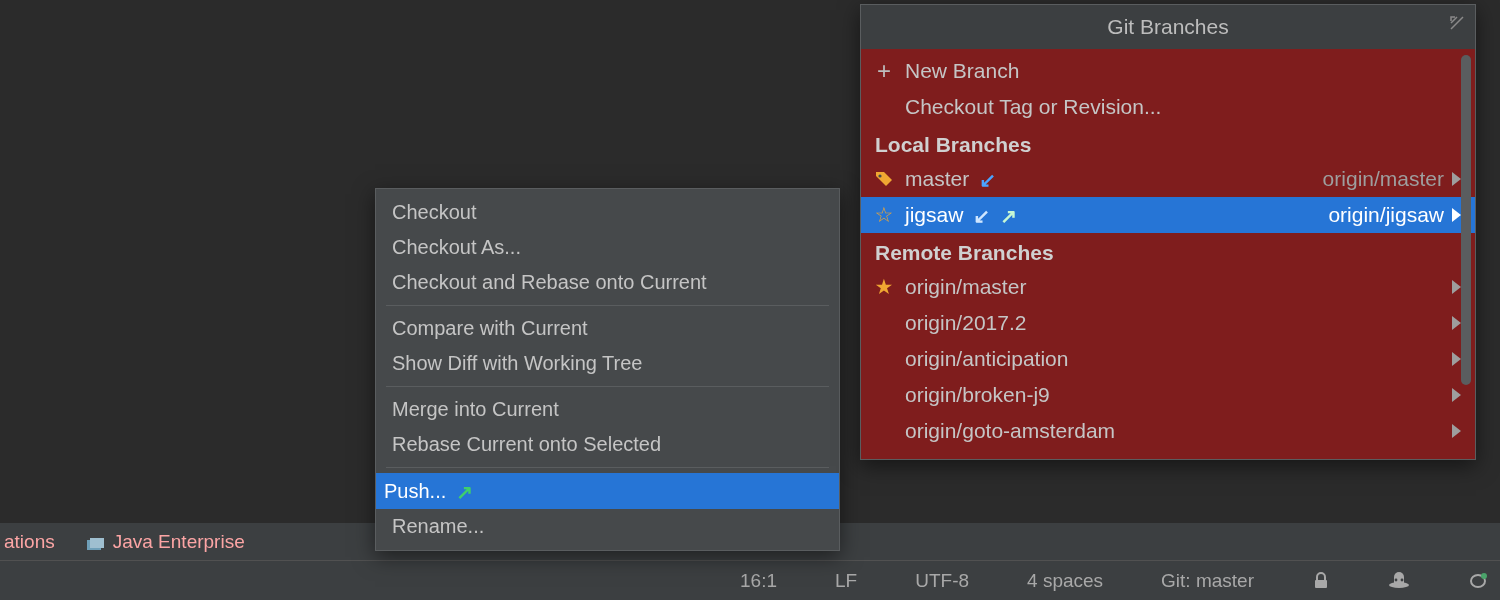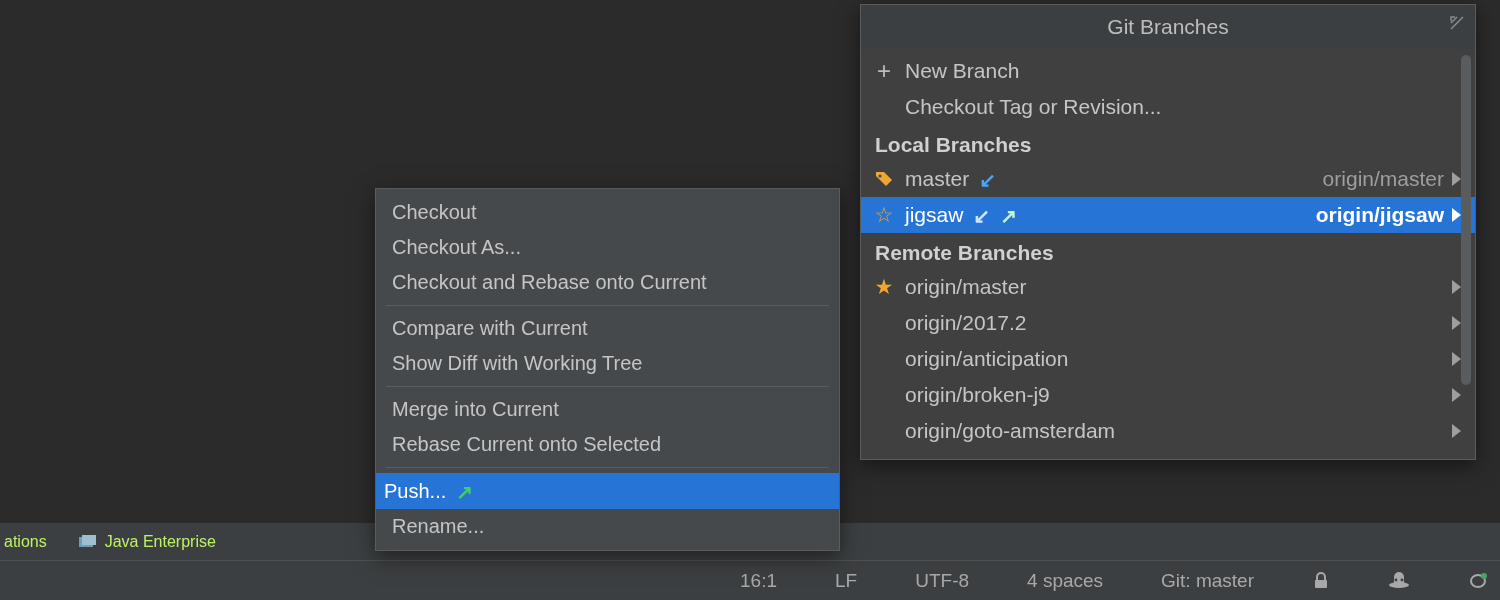--- a/index.html
+++ b/index.html
@@ -25,22 +25,22 @@
     display: flex;
     align-items: center;
     padding-left: 0;
     gap: 24px;
     border-top: 1px solid #2b2b2b;
   }
   .bottom-toolbar .tool-item {
     display: flex;
     align-items: center;
     gap: 8px;
-    color: #bef264;
-    font-size: 16px;
+    color: #fca5a5;
+    font-size: 19px;
     padding: 0 4px;
   }
   .bottom-toolbar .icon-box {
     width: 18px; height: 14px;
     display: inline-block;
   }
 
   
   .status-bar {
     position: absolute;
@@ -90,21 +90,21 @@
     background: #5a5d5f;
     margin: 5px 10px;
   }
 
   
   .branch-popup {
     position: absolute;
     right: 24px;
     top: 4px;
     width: 616px;
-    background: #404040;
+    background: #7f1d1d;
     border: 1px solid #5a5d5f;
     box-shadow: 0 6px 20px rgba(0,0,0,0.5);
   }
   .branch-popup .popup-title {
     background: #3c3f41;
     text-align: center;
     padding: 10px 0;
     color: #bdbdbd;
     font-size: 21px;
     position: relative;
@@ -137,21 +137,21 @@
   .branch-popup .row .right {
     display: flex;
     align-items: center;
     gap: 8px;
     color: #9e9e9e;
   }
   .branch-popup .row.selected {
     background: #2675d6;
     color: #fff;
   }
-  .branch-popup .row.selected .right { color: #fff; font-weight: bold; }
+  .branch-popup .row.selected .right { color: #fff; }
   .branch-popup .section-header {
     font-weight: 700;
     padding: 8px 14px 4px 14px;
     color: #d0d0d0;
     font-size: 21px;
   }
   .indent-pad { width: 20px; display:inline-block; }
   .icon-slot { width: 22px; display:inline-flex; justify-content:center; }
 
   .scrollbar {

